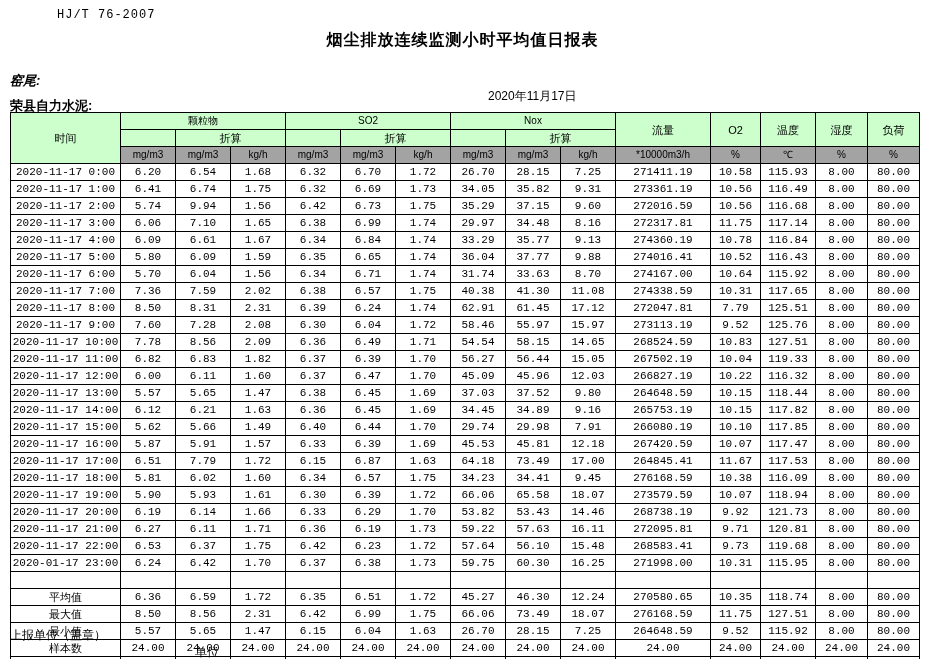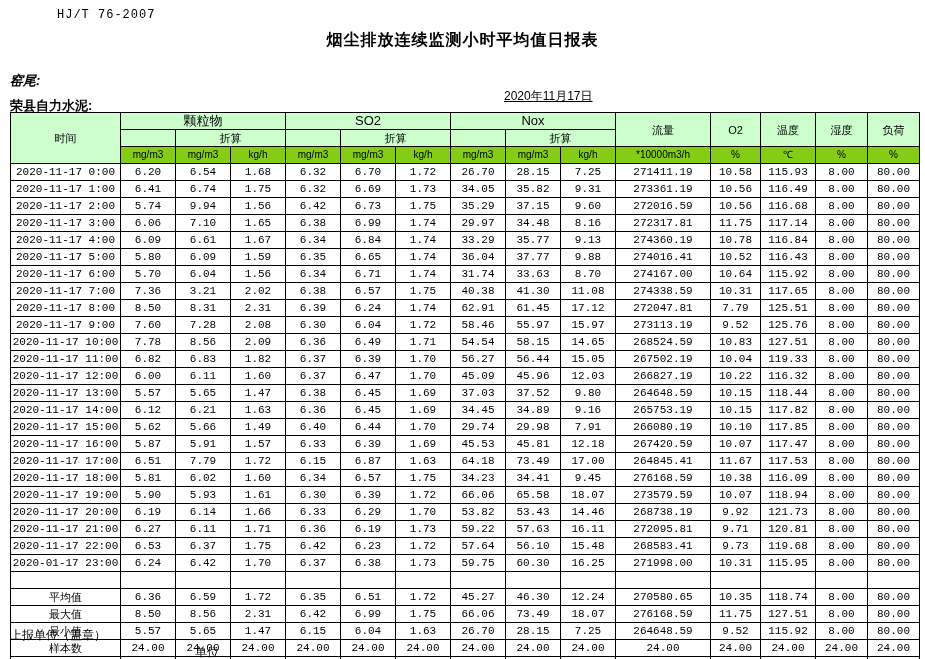--- a/index.html
+++ b/index.html
@@ -50,24 +50,23 @@
   .point {
     position: absolute;
     left: 10px;
     top: 72px;
     font-size: 13px;
     font-weight: bold;
     font-style: italic;
   }
   .date {
     position: absolute;
-    left: 504px;
+    left: 488px;
     top: 88px;
     font-size: 12px;
-    text-decoration: underline;
   }
   table.main {
     position: absolute;
     left: 10px;
     top: 112px;
     border-collapse: collapse;
     font-size: 11px;
     table-layout: fixed;
   }
   table.main td, table.main th {
@@ -77,24 +76,24 @@
     line-height: 16px;
     text-align: center;
     font-weight: normal;
     overflow: hidden;
     white-space: nowrap;
   }
   .hdr {
     background: #ccffcc;
   }
   .hdr-big {
-    font-size: 13px;
+    font-size: 10px;
   }
   .unit-row td {
-    background: #84cc16;
+    background: #a3a3a3;
     font-size: 10px;
   }
   .timecol {
     text-align: center;
     font-family: "Liberation Mono", monospace;
     font-size: 11px;
     margin-left: 31px;
   }
   .num {
     font-family: "Liberation Mono", monospace;
@@ -315,21 +314,21 @@
           <td class="num">8.70</td>
           <td class="num">274167.00</td>
           <td class="num">10.64</td>
           <td class="num">115.92</td>
           <td class="num">8.00</td>
           <td class="num">80.00</td>
         </tr>
         <tr>
           <td class="timecol">2020-11-17 7:00</td>
           <td class="num">7.36</td>
-          <td class="num">3.21</td>
+          <td class="num">7.59</td>
           <td class="num">2.02</td>
           <td class="num">6.38</td>
           <td class="num">6.57</td>
           <td class="num">1.75</td>
           <td class="num">40.38</td>
           <td class="num">41.30</td>
           <td class="num">11.08</td>
           <td class="num">274338.59</td>
           <td class="num">10.31</td>
           <td class="num">117.65</td>

